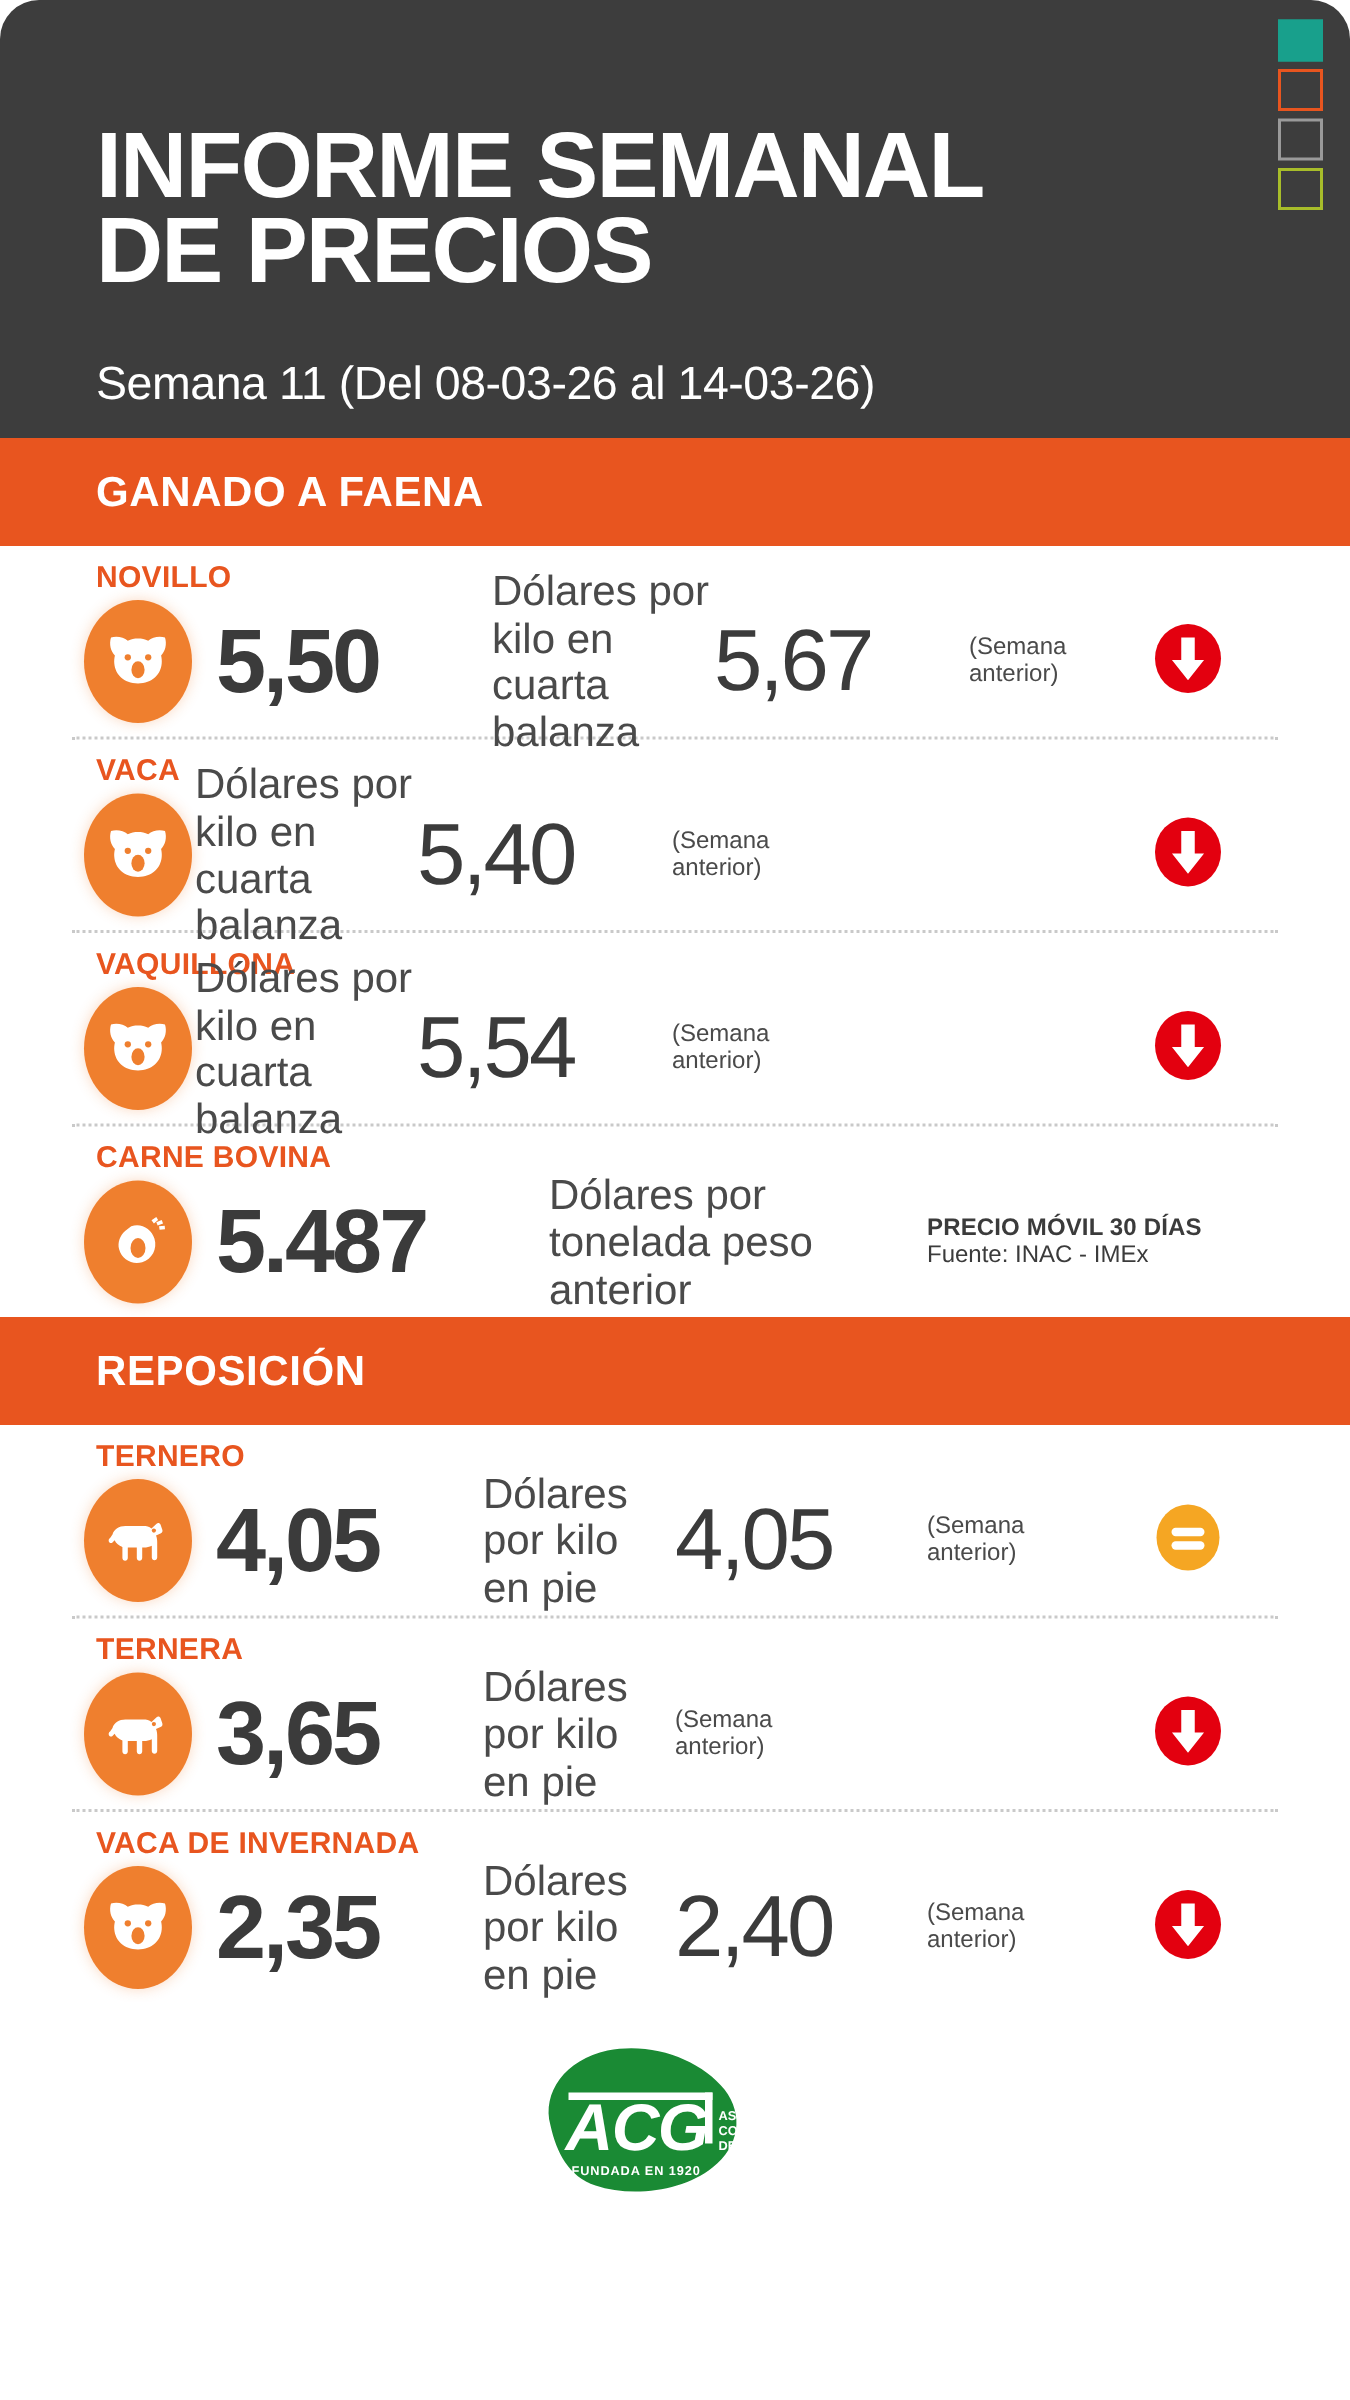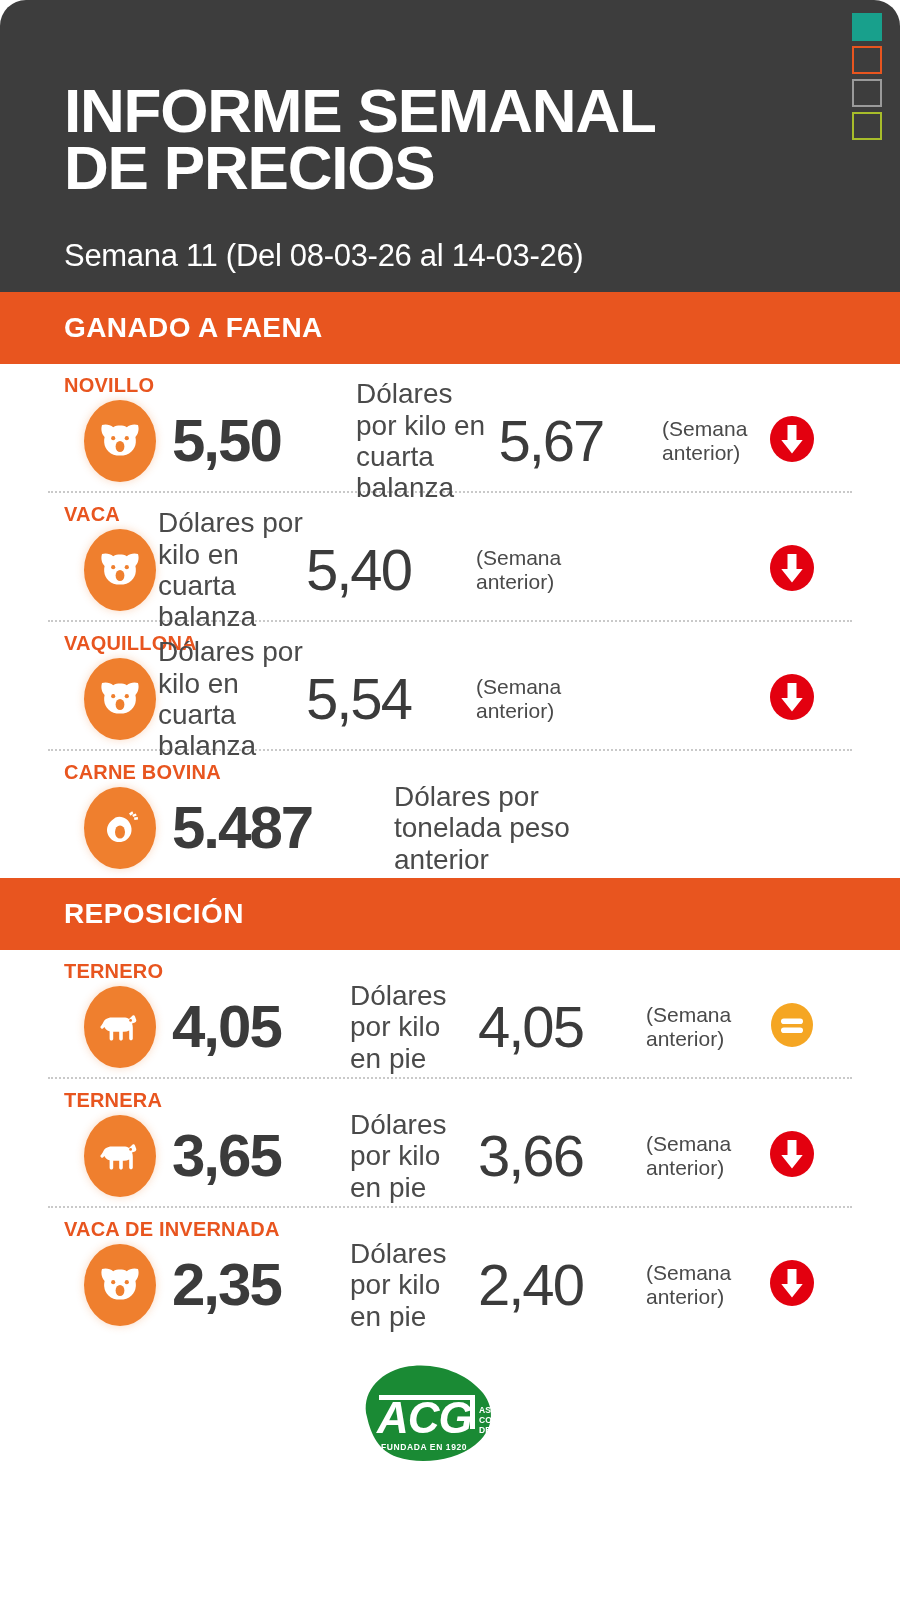--- a/index.html
+++ b/index.html
@@ -103,21 +103,21 @@
     color: #e8551f;
     letter-spacing: 0.2px;
     text-transform: uppercase;
     margin-bottom: 2px;
   }
 
   .row-body {
     display: flex;
     align-items: center;
     height: 84px;
-    padding-left: 84px;
+    padding-left: 56px;
   }
 
   .icon-badge {
     width: 72px;
     height: 82px;
     border-radius: 50%;
     background: #ef7f2e;
     display: flex;
     align-items: center;
     justify-content: center;
@@ -151,21 +151,21 @@
     font-size: 58px;
     font-weight: 400;
     color: #3b3b3b;
     letter-spacing: -2px;
     line-height: 1;
     width: 170px;
     white-space: nowrap;
   }
 
   .prev-label {
-    font-size: 21px;
+    font-size: 16px;
     line-height: 1.12;
     color: #4a4a4a;
     width: 110px;
   }
 
   .trend {
     margin-left: auto;
     margin-right: 84px;
     flex: 0 0 auto;
   }
@@ -346,20 +346,24 @@
       <div class="row-body">
         <div class="icon-badge">
           <svg width="42" height="42" viewBox="0 0 42 42" aria-hidden="true">
             <path fill="#ffffff" d="M16.5 10.5c6.5-2.4 13.5 1.6 15.5 8.4 2 6.8-1.6 13.6-8.2 15.6-6.6 2-13.6-1.8-15.4-8.6-1.2-4.6.6-9.2 4-12.2z"></path>
             <ellipse cx="21" cy="25" rx="5" ry="6.6" fill="#ef7f2e"></ellipse>
             <path fill="#ffffff" d="M30 6.5l3.2-2.2 1.2 2-2.8 2.4zM35 10.5l3.8-.4.2 2.4-3.6.4zM33.2 7.8l3.6-1.4.9 2.2-3.6 1.4z"></path>
           </svg>
         </div>
         <div class="price-main">5.487</div>
         <div class="unit-text">Dólares por tonelada peso anterior</div>
+        <div class="note">
+          <div class="note-title">PRECIO MÓVIL 30 DÍAS</div>
+          <div class="note-src">Fuente: INAC -  IMEx</div>
+        </div>
       </div>
     </div>
 
   </div>
 
   <div class="section-bar">
     <div class="section-bar-title">REPOSICIÓN</div>
   </div>
 
   <div class="rows rep">
@@ -393,21 +397,20 @@
       <div class="row-label">TERNERA</div>
       <div class="row-body">
         <div class="icon-badge">
           <svg width="46" height="42" viewBox="0 0 46 42" aria-hidden="true">
             <path fill="#ffffff" d="M6 17c1-3.4 4.4-5.6 8.6-5.6h11.8c2.4 0 4 .4 5.6 1.6l3.4-3.2c.8-.8 2.2-.6 2.6.6l1.2 3.4c.4 1.2-.2 2.2-1.2 2.6l-3 1.2c.6 1.4.8 2.8.8 4.2v10.6c0 1-.8 1.8-1.8 1.8s-1.8-.8-1.8-1.8V24.5c-1.6.8-3.4 1.2-5.2 1.2h-1.2v7c0 1-.8 1.8-1.8 1.8s-1.8-.8-1.8-1.8v-7h-6v7c0 1-.8 1.8-1.8 1.8s-1.8-.8-1.8-1.8v-7.4c-2.4-.8-4.2-2.4-5.2-4.4L6 22.4c-.8.6-2 .4-2.4-.6-.4-1 0-2 .8-2.4L6 17z"></path>
             <circle cx="33.6" cy="14.4" r="1.4" fill="#ef7f2e"></circle>
           </svg>
         </div>
         <div class="price-main">3,65</div>
         <div class="unit-text">Dólares por kilo en pie</div>
-        <div class="price-prev">3,66</div>
         <div class="prev-label">(Semana anterior)</div>
         <div class="trend">
           <svg width="48" height="48" viewBox="0 0 48 48" aria-hidden="true">
             <ellipse cx="24" cy="24" rx="22" ry="23" fill="#e3000f"></ellipse>
             <path fill="#ffffff" d="M19.5 10h9v15h6.2L24 38.5 13.3 25h6.2z"></path>
           </svg>
         </div>
       </div>
     </div>
 

